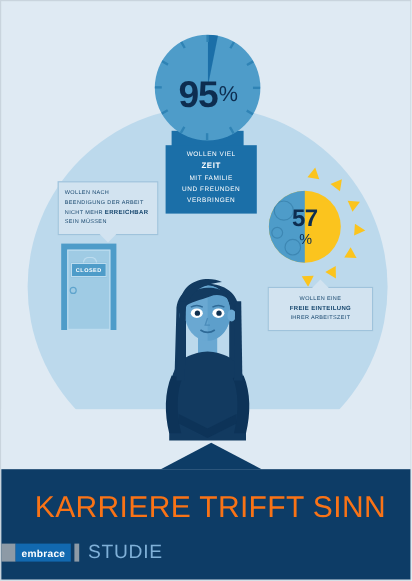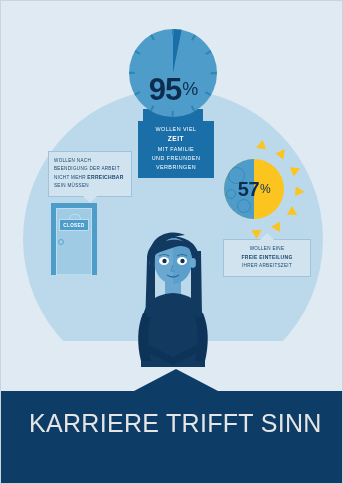--- a/index.html
+++ b/index.html
@@ -32,21 +32,21 @@
   .clock-wedge{
     position:absolute;left:44px;top:0px;width:44px;height:44px;
     background:#1b6fa8;
     transform-origin:0% 100%;
     clip-path:polygon(0 100%,0 0,20% 0);
   }
   .tick{position:absolute;left:50%;top:0;width:1.6px;height:44px;
         margin-left:-0.8px;transform-origin:50% 100%;}
   .tick i{display:block;width:100%;height:6px;background:#2f83b5;}
   .clock-val{
-    position:absolute;left:0;top:16px;width:88px;height:88px;
+    position:absolute;left:0;top:5px;width:88px;height:88px;
     display:flex;align-items:center;justify-content:center;
     color:#0d2d50;font-weight:bold;letter-spacing:-1px;
   }
   .clock-val .num{font-size:31px;line-height:1;}
   .clock-val .pct{font-size:18px;line-height:1;font-weight:normal;margin-left:1px;}
   .clock-stem{
     position:absolute;left:142px;top:108px;width:60px;height:18px;background:#1b6fa8;
   }
   .clock-label{
     position:absolute;left:137px;top:120px;width:70px;padding:4px 3px 6px;
@@ -58,21 +58,21 @@
   .sun-wrap{position:absolute;left:205px;top:140px;width:96px;height:96px;}
   .ray{position:absolute;width:0;height:0;
        border-left:5.5px solid transparent;border-right:5.5px solid transparent;
        border-bottom:9px solid #fbc41e;left:43px;top:-2px;transform-origin:5.5px 50px;}
   .disc{position:absolute;left:18px;top:18px;width:60px;height:60px;border-radius:50%;
         background:#fbc41e;overflow:hidden;}
   .disc .moon{position:absolute;left:0;top:0;width:30px;height:60px;background:#4e9cc9;}
   .crater{position:absolute;border:1.4px solid #3d87b3;border-radius:50%;}
   .sun-val{position:absolute;left:18px;top:18px;width:60px;height:60px;
            display:flex;align-items:center;justify-content:center;
-           color:#0d2d50;font-weight:bold;letter-spacing:-.5px;}
+           color:#0d2d50;font-weight:bold;letter-spacing:-.5px;flex-direction:column;}
   .sun-val .num{font-size:20px;line-height:1;}
   .sun-val .pct{font-size:12px;font-weight:normal;margin-left:1px;}
   
   .callout{position:absolute;background:#d2e3f0;border:1px solid #9fc3dc;}
   .callout .txt{font-size:4.6px;line-height:1.72;letter-spacing:.3px;color:#17476e;}
   .callout .txt b{font-size:5px;}
   .callout-tail{
     position:absolute;left:50%;margin-left:-7px;bottom:-7px;width:0;height:0;
     border-left:7px solid transparent;border-right:7px solid transparent;
     border-top:7px solid #d2e3f0;
@@ -97,21 +97,21 @@
   .sign span{color:#ffffff;font-size:4.6px;font-weight:bold;letter-spacing:.4px;}
   .sign-hook{position:absolute;left:18px;top:11px;width:10px;height:5px;
              border:1.2px solid #bcdcef;border-bottom:none;border-radius:5px 5px 0 0;}
   .door-val{position:absolute;left:100px;top:200px;color:#0d2d50;font-weight:bold;}
   .door-val .num{font-size:25px;letter-spacing:-1px;}
   .door-val .pct{font-size:14px;font-weight:normal;}
   
   .woman{position:absolute;left:118px;top:216px;width:108px;height:160px;}
   
   .banner{position:absolute;left:0;top:390px;width:343px;height:94px;background:#0d3c66;}
-  .banner-title{position:absolute;left:28px;top:18px;color:#e5e5e5;
+  .banner-title{position:absolute;left:28px;top:18px;color:#f97316;
                 font-size:25px;letter-spacing:.3px;white-space:nowrap;}
   .logo{position:absolute;left:0;top:62px;height:15px;display:flex;align-items:stretch;}
   .logo-edge{width:12px;background:#8d9aa6;}
   .logo-box{background:#1269b0;color:#fff;font-size:8.5px;font-weight:bold;
             display:flex;align-items:center;padding:0 5px;letter-spacing:.2px;}
   .logo-div{width:4px;background:#8d9aa6;margin-left:3px;}
   .logo-studie{color:#7fb0d8;font-size:16px;letter-spacing:.6px;margin-left:7px;
                display:flex;align-items:center;}
 </style>
 </head>
@@ -257,15 +257,21 @@
     <div class="txt">
       <div>WOLLEN EINE</div>
       <div><b>FREIE EINTEILUNG</b></div>
       <div>IHRER ARBEITSZEIT</div>
     </div>
     <div class="callout-tail-up"></div>
   </div>
 
   <div class="banner">
     <div class="banner-title">KARRIERE TRIFFT SINN</div>
+    <div class="logo">
+      <div class="logo-edge"></div>
+      <div class="logo-box">embrace</div>
+      <div class="logo-div"></div>
+      <div class="logo-studie">STUDIE</div>
+    </div>
   </div>
 
 </div>
 
 </body></html>

